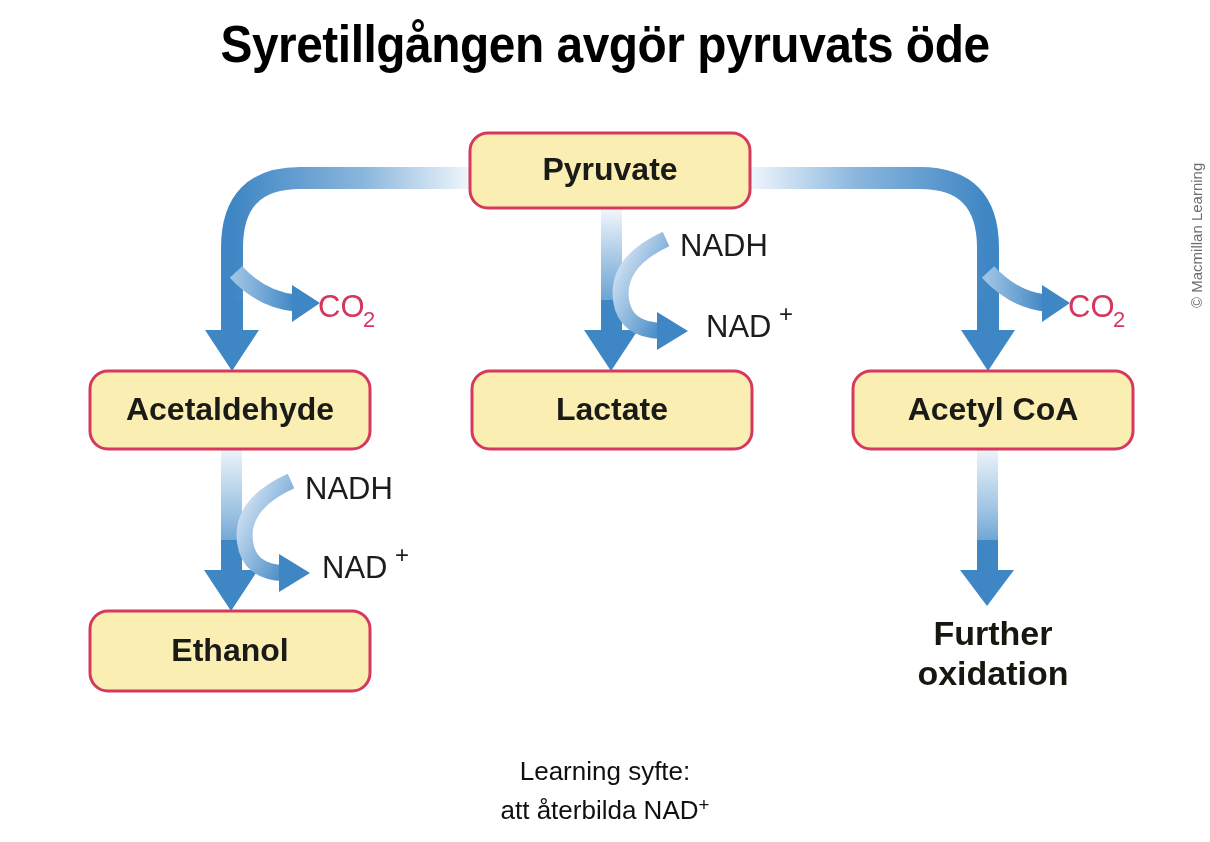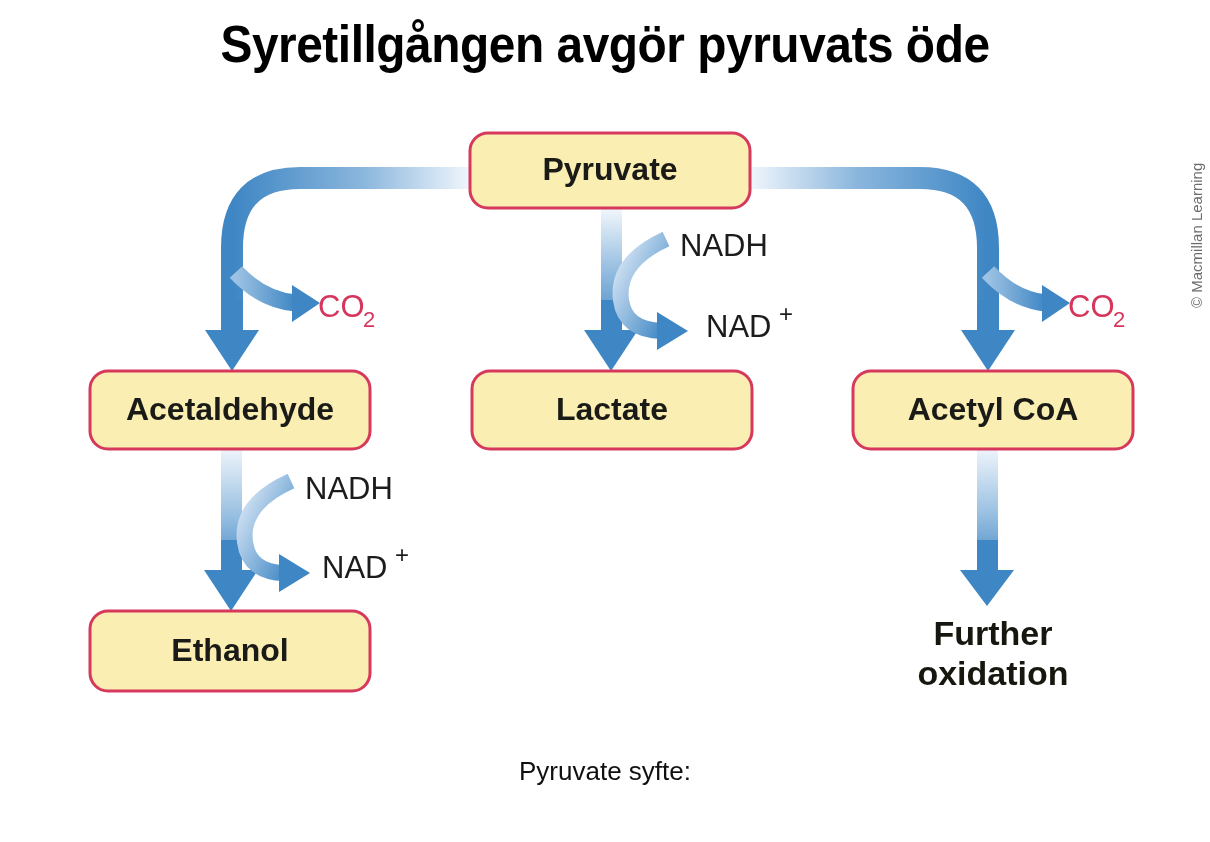--- a/index.html
+++ b/index.html
@@ -240,16 +240,17 @@
     <text class="plain-label" x="305" y="499">NADH</text>
   </g>
 
   <g>
     <text class="plain-label" x="322" y="578">NAD</text>
     <text class="plain-label" x="395" y="563" style="font-size:24px">+</text>
   </g>
 </svg>
 
 <div class="caption-text">
-  <div>Pyruvate syfte:</div>
+  <div>Learning syfte:</div>
+  <div>att återbilda NAD<sup class="plus">+</sup></div>
 </div>
 
 <div class="copyright">© Macmillan Learning</div>
 
 </body></html>

